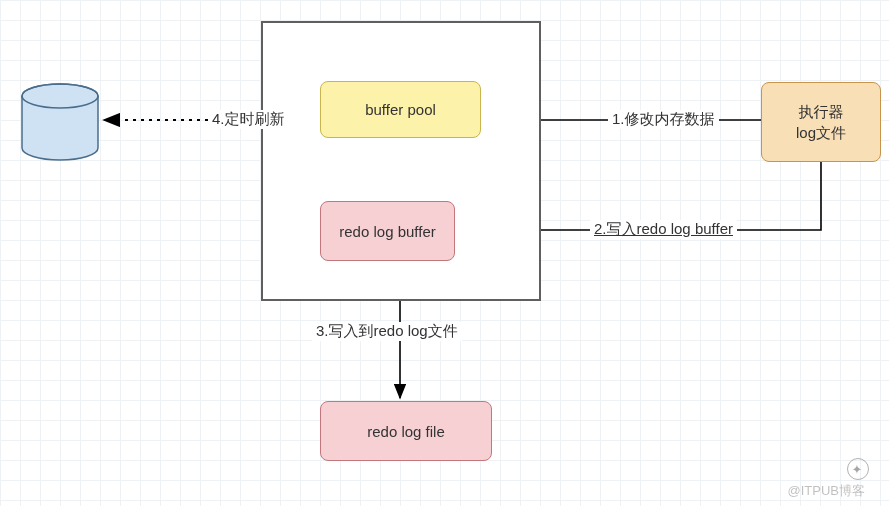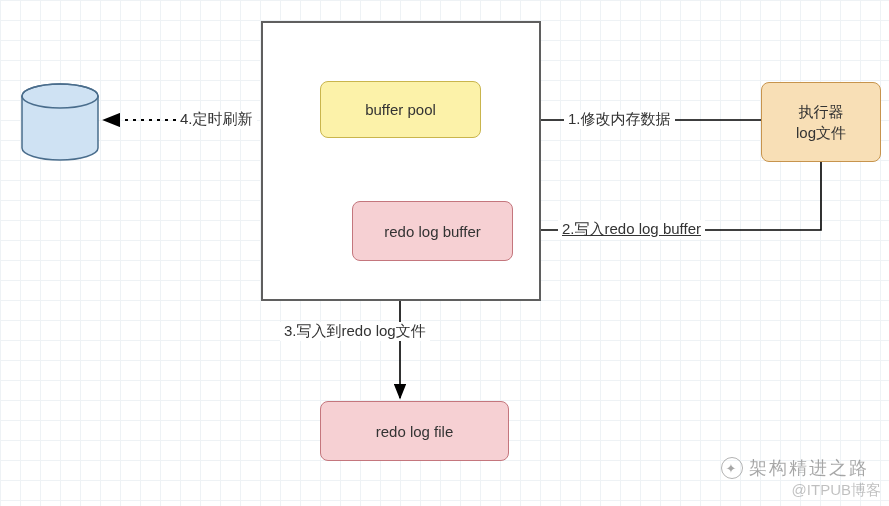--- a/index.html
+++ b/index.html
@@ -38,65 +38,65 @@
     line-height: 1.4;
   }
   .buffer-pool {
     left: 320px; top: 81px;
     width: 161px; height: 57px;
     background: #fcf2a9;
     border-color: #c9b54d;
   }
   .redolog-buffer {
     left: 320px; top: 201px;
-    width: 161px; height: 60px;
+    width: 135px; height: 60px;
     background: #f6d0d3;
     border-color: #c4767d;
-    margin-left: 32px;
   }
   .redolog-file {
     left: 320px; top: 401px;
-    width: 189px; height: 60px;
+    width: 172px; height: 60px;
     background: #f6d0d3;
     border-color: #c4767d;
   }
   .executor {
     left: 761px; top: 82px;
     width: 120px; height: 80px;
     background: #f8dfb6;
     border-color: #c7944d;
     align-items: center;
   }
   .cylinder {
     position: absolute;
     left: 20px; top: 82px;
     width: 80px; height: 80px;
   }
   .label {
     position: absolute;
     background: #ffffff;
     padding: 0 4px;
     white-space: nowrap;
+    margin-left: 32px;
   }
   .watermark-main {
     position: absolute;
     right: 20px;
     bottom: 26px;
     font-size: 18px;
     color: rgba(0,0,0,0.35);
     letter-spacing: 2px;
     display: flex;
     align-items: center;
     gap: 6px;
   }
   .watermark-sub {
     position: absolute;
-    right: 8px;
+    right: 24px;
     bottom: 6px;
-    font-size: 15px;
+    font-size: 13px;
     color: rgba(0,0,0,0.25);
     text-align: right;
   }
   .wm-icon {
     width: 22px; height: 22px;
     border: 1.5px solid rgba(0,0,0,0.3);
     border-radius: 50%;
     display: inline-flex;
     align-items: center;
     justify-content: center;
@@ -151,22 +151,21 @@
   <span>redo log file</span>
 </div>
 
 <div class="node executor">
   <div>
     <div>执行器</div>
     <div>log文件</div>
   </div>
 </div>
 
-<div class="label" style="left:564px; top:110px;">1.修改内存数据</div>
+<div class="label" style="left:576px; top:110px;">1.修改内存数据</div>
 <div class="label" style="left:558px; top:220px;text-decoration:underline;">2.写入redo log buffer</div>
 <div class="label" style="left:280px; top:322px;">3.写入到redo log文件</div>
 <div class="label" style="left:176px; top:110px;">4.定时刷新</div>
 
 <div class="watermark-main">
   <span class="wm-icon">✦</span>
-  <span>架构精进之路</span>
 </div>
 <div class="watermark-sub">@ITPUB博客</div>
 
 </body></html>

